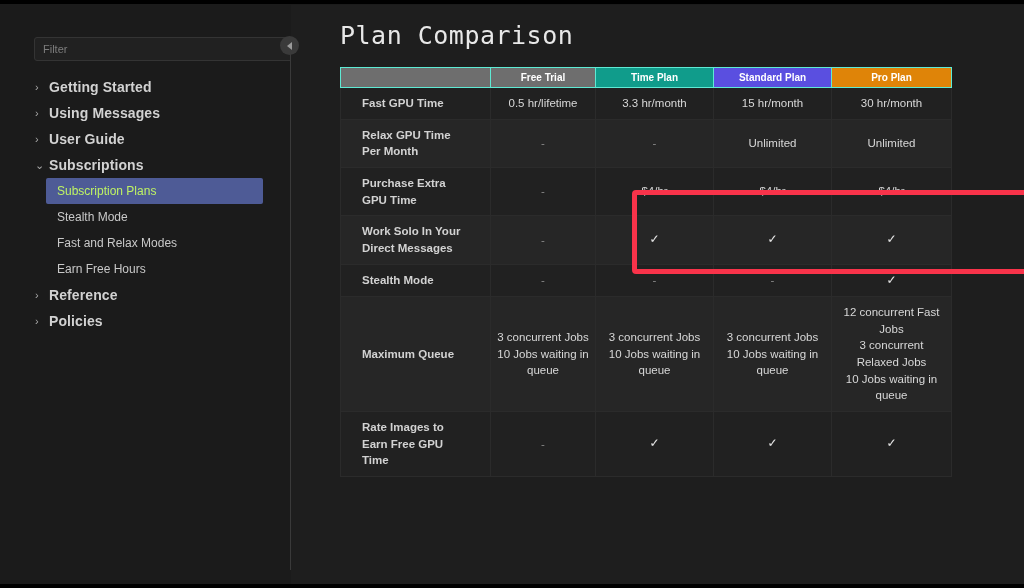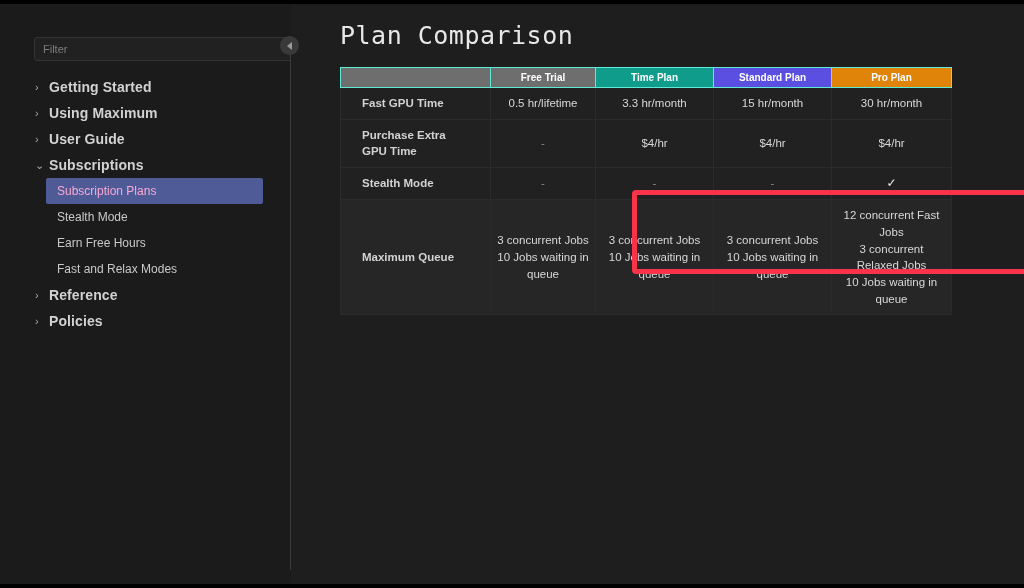--- a/index.html
+++ b/index.html
@@ -86,21 +86,21 @@
   .nav-row.child .nav-label {
     color: #c9c9c9; font-size: 12px; font-weight: normal;
   }
   .nav-row.active {
     background: #4e5b96;
     margin-left: 46px;
     width: 217px;
     padding-left: 11px;
     border-radius: 2px;
   }
-  .nav-row.active .nav-label { color: #f9a8d4; }
+  .nav-row.active .nav-label { color: #bef264; }
 
   
   #main {
     position: absolute; left: 291px; top: 5px;
     width: 733px; height: 580px;
     background: #1e1e1e;
   }
   #page-title {
     position: absolute; left: 49px; top: 16px;
     font-family: "DejaVu Sans Mono", "Liberation Mono", monospace;
@@ -183,41 +183,41 @@
       <input id="filter-input" type="text" placeholder="Filter" style="">
     </div>
 
     <div id="nav">
         <div class="nav-row top">
           <span class="nav-chev">›</span>
           <span class="nav-label">Getting Started</span>
         </div>
         <div class="nav-row top">
           <span class="nav-chev">›</span>
-          <span class="nav-label">Using Maximum</span>
+          <span class="nav-label">Using Messages</span>
         </div>
         <div class="nav-row top">
           <span class="nav-chev">›</span>
           <span class="nav-label">User Guide</span>
         </div>
         <div class="nav-row top">
           <span class="nav-chev">⌄</span>
           <span class="nav-label">Subscriptions</span>
         </div>
         <div class="nav-row child active">
           <span class="nav-label">Subscription Plans</span>
         </div>
         <div class="nav-row child">
           <span class="nav-label">Stealth Mode</span>
         </div>
         <div class="nav-row child">
+          <span class="nav-label">Fast and Relax Modes</span>
+        </div>
+        <div class="nav-row child">
           <span class="nav-label">Earn Free Hours</span>
-        </div>
-        <div class="nav-row child">
-          <span class="nav-label">Fast and Relax Modes</span>
         </div>
         <div class="nav-row top">
           <span class="nav-chev">›</span>
           <span class="nav-label">Reference</span>
         </div>
         <div class="nav-row top">
           <span class="nav-chev">›</span>
           <span class="nav-label">Policies</span>
         </div>
       </div>
@@ -252,41 +252,62 @@
           </tr>
         </thead>
         <tbody id="table-body">
             <tr class="odd">
               <td class="rowhead">Fast GPU Time</td>
               <td>0.5 hr/lifetime</td>
               <td>3.3 hr/month</td>
               <td>15 hr/month</td>
               <td>30 hr/month</td>
             </tr>
+            <tr class="even">
+              <td class="rowhead">Relax GPU Time<br>Per Month</td>
+              <td><span class="dash">-</span></td>
+              <td><span class="dash">-</span></td>
+              <td>Unlimited</td>
+              <td>Unlimited</td>
+            </tr>
             <tr class="odd">
               <td class="rowhead">Purchase Extra<br>GPU Time</td>
               <td><span class="dash">-</span></td>
               <td>$4/hr</td>
               <td>$4/hr</td>
               <td>$4/hr</td>
+            </tr>
+            <tr class="even">
+              <td class="rowhead">Work Solo In Your<br>Direct Messages</td>
+              <td><span class="dash">-</span></td>
+              <td><span class="check">✓</span></td>
+              <td><span class="check">✓</span></td>
+              <td><span class="check">✓</span></td>
             </tr>
             <tr class="odd">
               <td class="rowhead">Stealth Mode</td>
               <td><span class="dash">-</span></td>
               <td><span class="dash">-</span></td>
               <td><span class="dash">-</span></td>
               <td><span class="check">✓</span></td>
             </tr>
             <tr class="even">
               <td class="rowhead">Maximum Queue</td>
               <td>3 concurrent Jobs<br>10 Jobs waiting in queue</td>
               <td>3 concurrent Jobs<br>10 Jobs waiting in queue</td>
               <td>3 concurrent Jobs<br>10 Jobs waiting in queue</td>
               <td>12 concurrent Fast Jobs<br>3 concurrent Relaxed Jobs<br>10 Jobs waiting in queue</td>
             </tr>
+            <tr class="odd">
+              <td class="rowhead">Rate Images to<br>Earn Free GPU<br>Time</td>
+              <td><span class="dash">-</span></td>
+              <td><span class="check">✓</span></td>
+              <td><span class="check">✓</span></td>
+              <td><span class="check">✓</span></td>
+            </tr>
           </tbody>
       </table>
     </div>
 
     <div id="highlight-box"></div>
   </div>
 
   <div id="strip-bottom" class="edge-strip"></div>
 </div>
 

